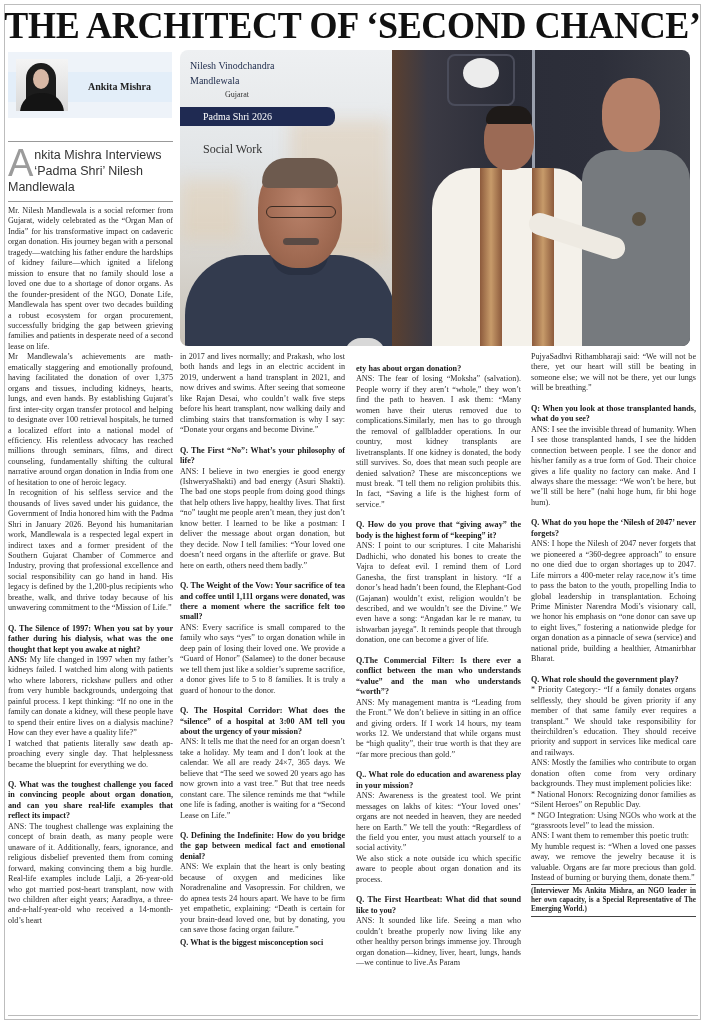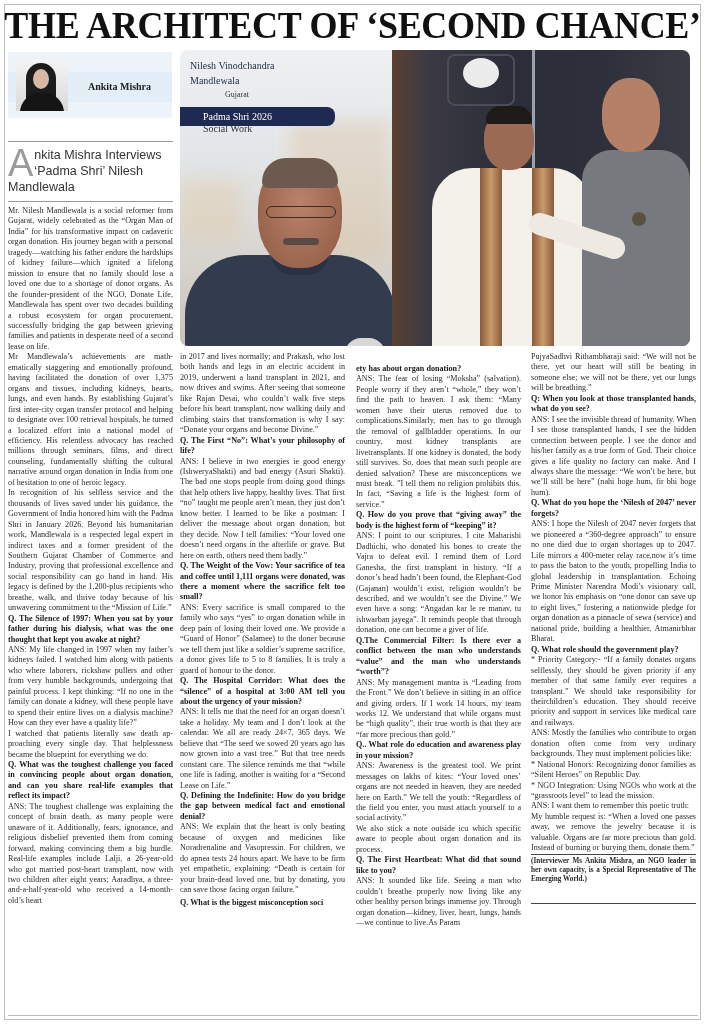--- a/index.html
+++ b/index.html
@@ -56,21 +56,21 @@
   .photo-left .blur2 { position: absolute; left: 0; top: 130px; width: 60px; height: 60px; background: rgba(230,200,160,0.35); filter: blur(8px); }
   .pl-name {
     position: absolute; left: 10px; top: 8px; font-size: 10px; font-weight: normal; color: #1d2a4a; line-height: 15px;
   }
   .pl-state { position: absolute; left: 23px; top: 40px; font-size: 8px; color: #333; padding-left: 22px; }
   .pl-banner {
     position: absolute; left: 0; top: 57px; width: 155px; height: 19px; background: #1f2a52;
     border-radius: 0 8px 8px 0;
   }
   .pl-award { position: absolute; left: 23px; top: 58px; font-size: 10px; color: #ffffff; line-height: 17px; text-align: center; }
-  .pl-field { position: absolute; left: 23px; top: 73px; font-size: 10px; color: #333; }
+  .pl-field { position: absolute; left: 23px; top: 92px; font-size: 12px; color: #333; }
   .portrait-head {
     position: absolute; left: 78px; top: 110px; width: 84px; height: 108px; border-radius: 44% 44% 45% 45%;
     background: radial-gradient(ellipse at 50% 40%, #b9826a 0%, #a06a52 60%, #8a5a44 100%);
   }
   .portrait-hair { position: absolute; left: 82px; top: 108px; width: 76px; height: 30px; border-radius: 40px 40px 10px 10px; background: #6d5a4e; }
   .portrait-glasses { position: absolute; left: 86px; top: 156px; width: 70px; height: 12px; border: 1px solid #3b2b22; border-radius: 6px; }
   .portrait-mustache { position: absolute; left: 103px; top: 188px; width: 36px; height: 7px; border-radius: 6px; background: #5a4a44; }
   .portrait-jacket {
     position: absolute; left: 5px; top: 205px; width: 210px; height: 100px; border-radius: 60px 60px 0 0;
     background: #333b4e;
@@ -95,30 +95,30 @@
   .pr-man2-body { position: absolute; left: 190px; top: 100px; width: 108px; height: 200px; border-radius: 30px 30px 0 0; background: #767a7e; }
   .pr-medal { position: absolute; left: 240px; top: 162px; width: 14px; height: 14px; border-radius: 50%; background: #5a5040; }
   .pr-scroll { position: absolute; left: 135px; top: 175px; width: 100px; height: 22px; border-radius: 11px; background: #eeeae2; transform: rotate(18deg); }
 
   
   .col {
     position: absolute; font-family: "Liberation Serif", serif; font-size: 8.15px; line-height: 10.45px;
     color: #2a2a2a; text-align: justify; hyphens: manual;
   }
   .col p { margin: 0; }
-  .col .q { font-weight: bold; color: #1a1a1a; }
+  .col .q { font-weight: bold; color: #1a1a1a; margin-top: 10px; }
   .col .q.first { margin-top: 12px; }
-  .col .ans-b { font-weight: normal; }
+  .col .ans-b { font-weight: bold; }
   .col1 { left: 8px; top: 206px; width: 165px; }
   .col2 { left: 180px; top: 352px; width: 165px; }
   .col3 { left: 356px; top: 352px; width: 165px; }
   .col4 { left: 531px; top: 352px; width: 165px; }
   .credit {
     font-weight: bold; font-size: 7.2px; line-height: 9px; margin-top: 10px;
-    border-top: 1px solid #444; border-bottom: 1px solid #444; padding: 2px 0 19px;
+    border-top: 1px solid #444; border-bottom: 1px solid #444; padding: 2px 0 2px;
   }
   .bottom-rule { position: absolute; left: 8px; top: 1015px; width: 690px; height: 1px; background: #bbb; }
 </style>
 </head>
 <body>
 
 <div class="page-frame"></div>
 
 <h1 class="headline">THE ARCHITECT OF ‘SECOND CHANCE’</h1>
 

